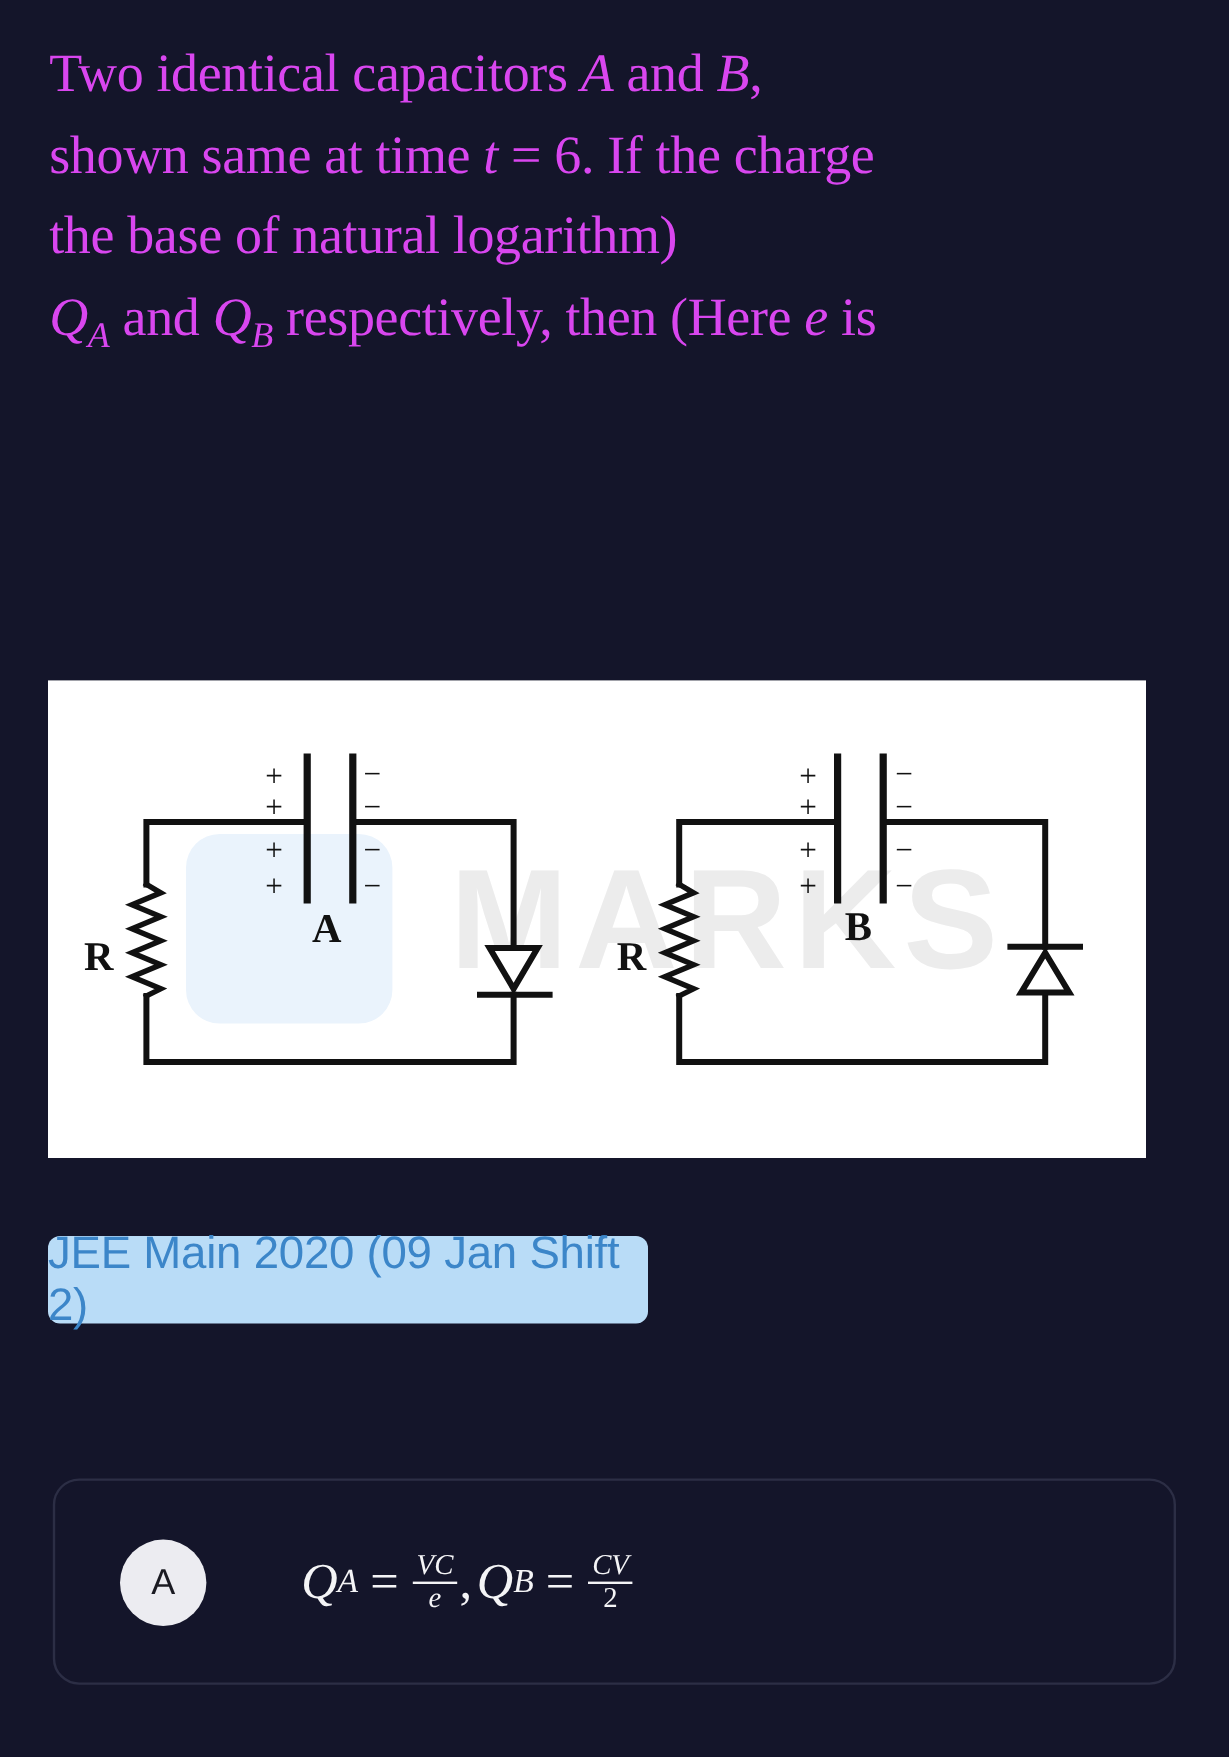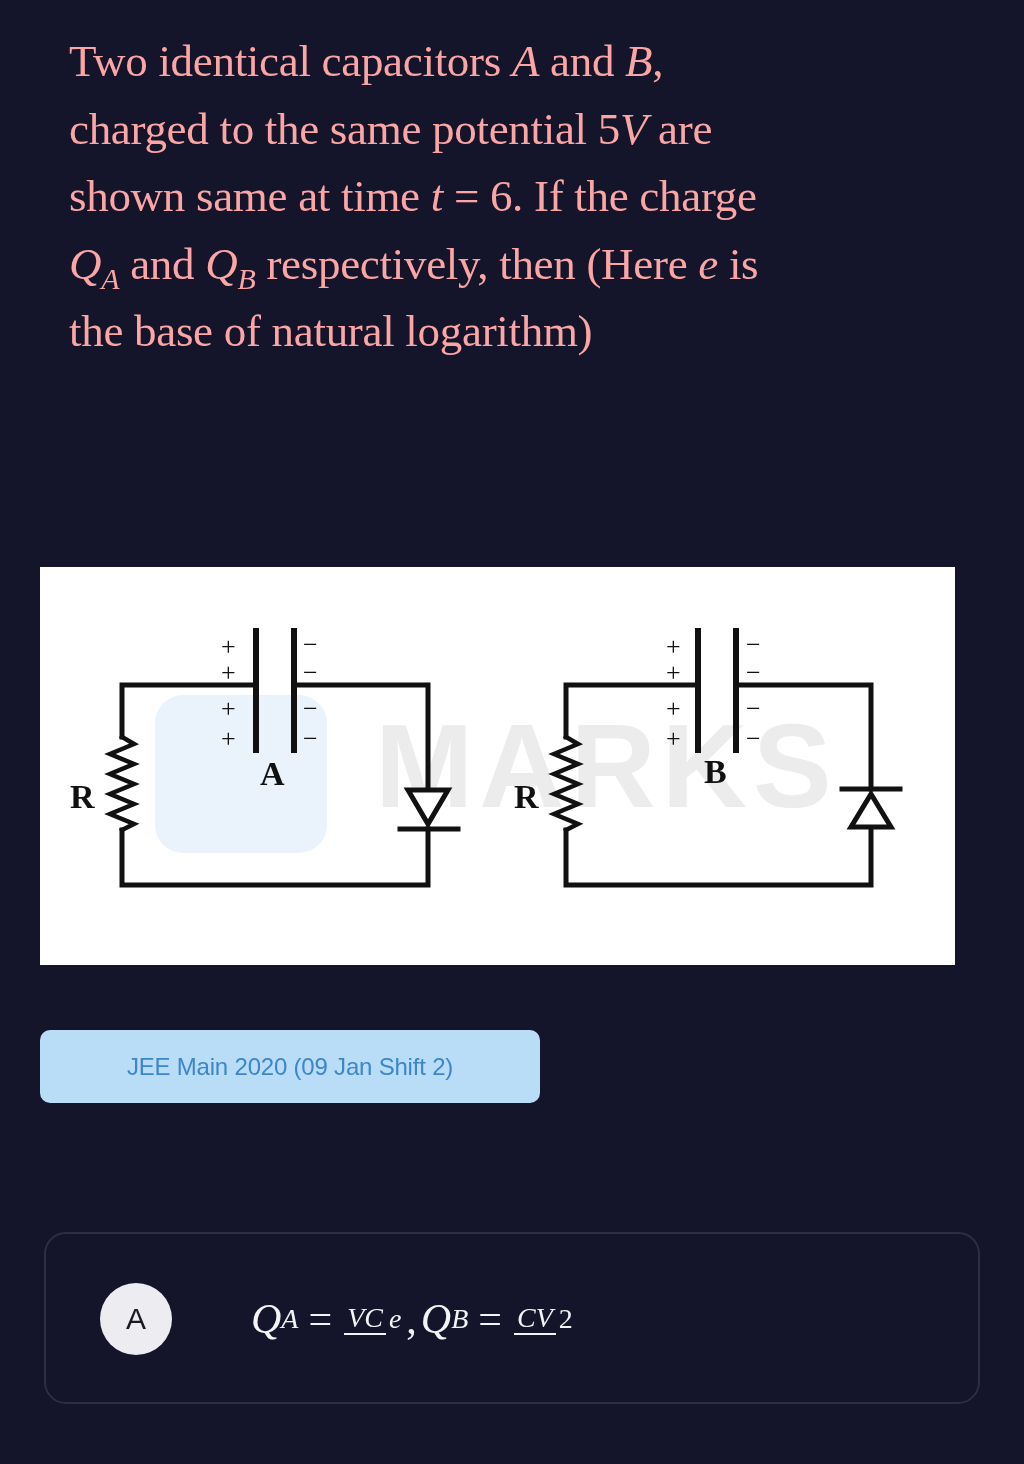--- a/index.html
+++ b/index.html
@@ -16,23 +16,22 @@
       color: #ffffff;
     }
     .question {
       position: absolute;
       left: 41px;
       top: 28px;
       width: 940px;
       font-family: "Liberation Serif", "DejaVu Serif", serif;
       font-size: 45px;
       line-height: 67.5px;
-      color: #fca5a5;
+      color: #d946ef;
       letter-spacing: -0.3px;
-      margin-left: 28px;
     }
     .question .line { display: block; white-space: nowrap; }
     .question i { font-style: italic; }
     .question sub { font-size: 30px; vertical-align: -10px; line-height: 0; font-style: italic; }
 
     .diagram {
       position: absolute;
       left: 40px;
       top: 567px;
       width: 915px;
@@ -49,21 +48,21 @@
       height: 73px;
       background: #b9dcf7;
       border-radius: 10px;
       display: flex;
       align-items: center;
       justify-content: center;
       box-sizing: border-box;
     }
     .source-badge span {
       font-family: "Liberation Sans", sans-serif;
-      font-size: 24px;
+      font-size: 38px;
       color: #3c86c9;
       letter-spacing: -0.2px;
     }
 
     .option-card {
       position: absolute;
       left: 44px;
       top: 1232px;
       width: 936px;
       height: 172px;
@@ -98,40 +97,39 @@
       align-items: center;
       font-family: "Liberation Serif", "DejaVu Serif", serif;
       color: #f4f4f6;
       font-size: 42px;
     }
     .option-math i { font-style: italic; }
     .option-math sub { font-size: 28px; font-style: italic; vertical-align: -10px; line-height: 0; }
     .option-math .eq { margin: 0 10px; font-style: normal; }
     .frac {
       display: inline-flex;
-      flex-direction: row;
-      align-items: center;
-      font-size: 28px;
+      flex-direction: column;
+      align-items: center;
+      font-size: 24px;
       font-style: italic;
       line-height: 1.05;
       margin: 0 2px;
     }
     .frac .num { padding: 0 3px; border-bottom: 2px solid #f4f4f6; }
     .frac .den { padding: 0 3px; }
     .comma { margin-right: 4px; }
   </style>
 </head>
 <body>
 
 <div class="question">
   <span class="line"><span>Two identical capacitors </span><i>A</i><span> and </span><i>B</i><span>,</span></span>
-  <span class="line"><span>charged to the same potential </span><span>5</span><i>V</i><span> are</span></span>
   <span class="line"><span>shown same at time </span><i>t</i><span> = 6. If the charge</span></span>
+  <span class="line"><span>the base of natural logarithm)</span></span>
   <span class="line"><i>Q</i><sub>A</sub><span> and </span><i>Q</i><sub>B</sub><span> respectively, then (Here </span><i>e</i><span> is</span></span>
-  <span class="line"><span>the base of natural logarithm)</span></span>
 </div>
 
 <div class="diagram">
   <svg width="915" height="398" viewBox="0 0 915 398" xmlns="http://www.w3.org/2000/svg">
 
     <rect x="115" y="128" width="172" height="158" rx="28" fill="#eaf3fc"></rect>
 
     <text x="335" y="240" font-family="Liberation Sans, sans-serif" font-weight="bold" font-size="118" fill="#ececec" letter-spacing="6">MARKS</text>
 
     <g stroke="#111" stroke-width="5" fill="none" stroke-linecap="square">

